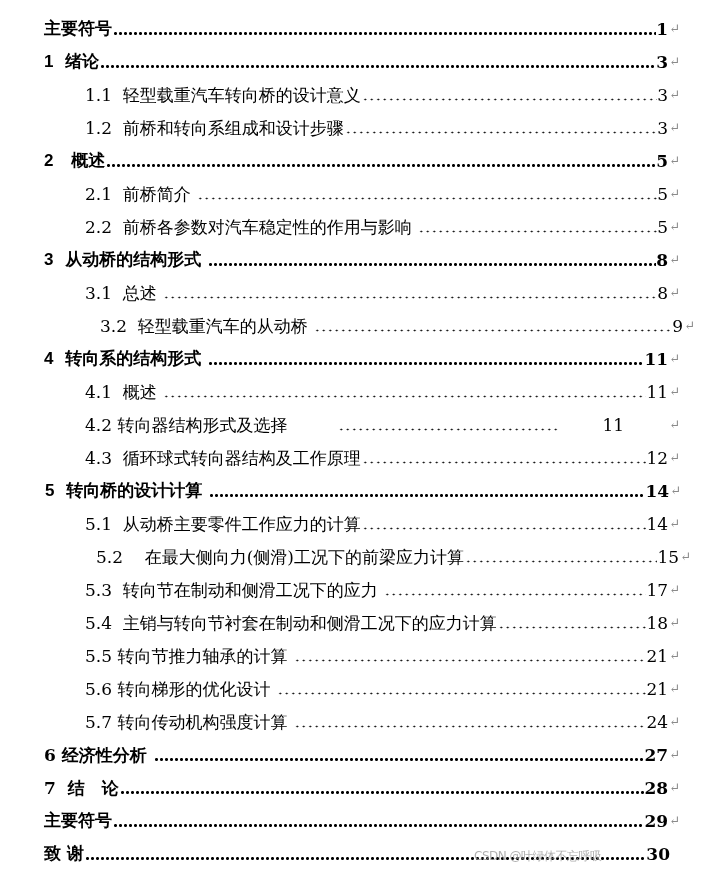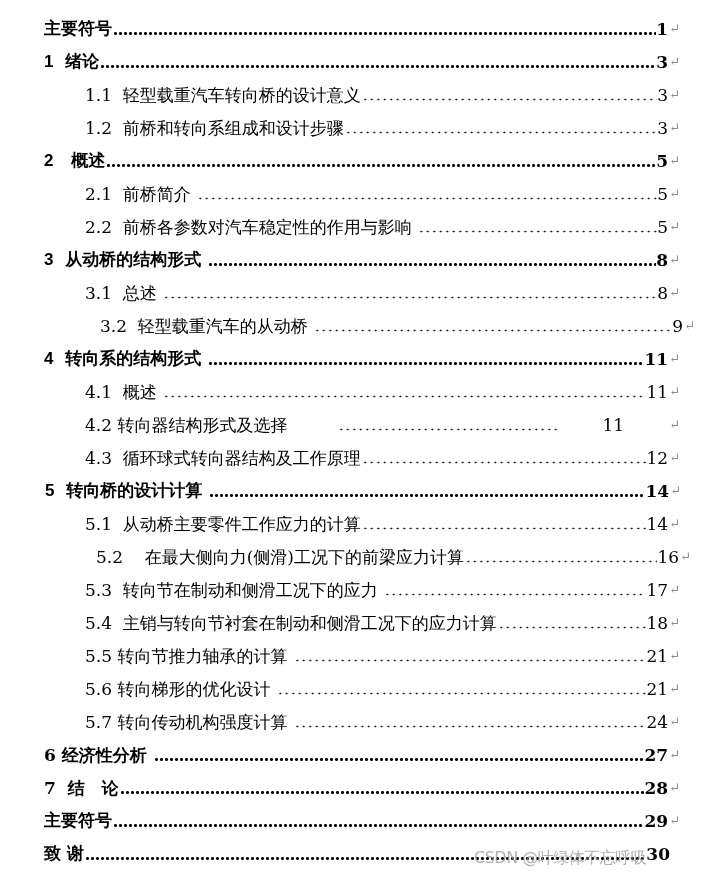--- a/index.html
+++ b/index.html
@@ -27,21 +27,21 @@
     background-image: radial-gradient(circle, #000 0.8px, transparent 1.1px);
     background-size: 6.5px 5px;
   }
   .row .num { flex: 0 0 auto; line-height: 22px; margin-bottom: 2px; }
   .row .num.bold { font-weight: bold; }
   .row .ret { flex: 0 0 auto; color: #8a8a8a; font-size: 13px; font-weight: normal; margin-left: 1px; margin-bottom: 6px; line-height: 14px; }
   .row .label { line-height: 22px; margin-bottom: 2px; }
   .row .label .sec { font-family: "Liberation Sans", "DejaVu Sans", sans-serif; }
   .row.l2 .label .sec { font-family: "DejaVu Serif", "Liberation Serif", serif; }
   .watermark {
-    position: absolute; left: 474px; top: 848px; font-size: 16px; color: rgba(150,150,150,0.75);
+    position: absolute; left: 474px; top: 848px; font-size: 12px; color: rgba(150,150,150,0.75);
     font-family: "DejaVu Sans", "Liberation Sans", sans-serif; white-space: nowrap; letter-spacing: -0.5px;
   }
 </style>
 </head>
 <body>
 
 <div class="toc">
   <div class="row l1" style="top:12px; left:44px; width:636px;">
     <span class="label"><span class="sec"></span><span>主要符号</span></span>
     <span class="leader"></span>
@@ -134,21 +134,21 @@
   </div>
   <div class="row l2" style="top:507px; left:85px; width:595px;">
     <span class="label"><span class="sec">5.1</span>&nbsp;&nbsp;<span>从动桥主要零件工作应力的计算</span></span>
     <span class="leader"></span>
     <span class="num">14</span>
     <span class="ret">↵</span>
   </div>
   <div class="row l2" style="top:540px; left:96px; width:595px;text-align:center;">
     <span class="label"><span class="sec">5.2</span>&nbsp;&nbsp;&nbsp;<span> 在最大侧向力(侧滑)工况下的前梁应力计算</span></span>
     <span class="leader"></span>
-    <span class="num">16</span>
+    <span class="num">15</span>
     <span class="ret">↵</span>
   </div>
   <div class="row l2" style="top:573px; left:85px; width:595px;">
     <span class="label"><span class="sec">5.3</span>&nbsp;&nbsp;<span>转向节在制动和侧滑工况下的应力</span>&nbsp;</span>
     <span class="leader"></span>
     <span class="num">17</span>
     <span class="ret">↵</span>
   </div>
   <div class="row l2" style="top:606px; left:85px; width:595px;">
     <span class="label"><span class="sec">5.4</span>&nbsp;&nbsp;<span>主销与转向节衬套在制动和侧滑工况下的应力计算</span></span>

